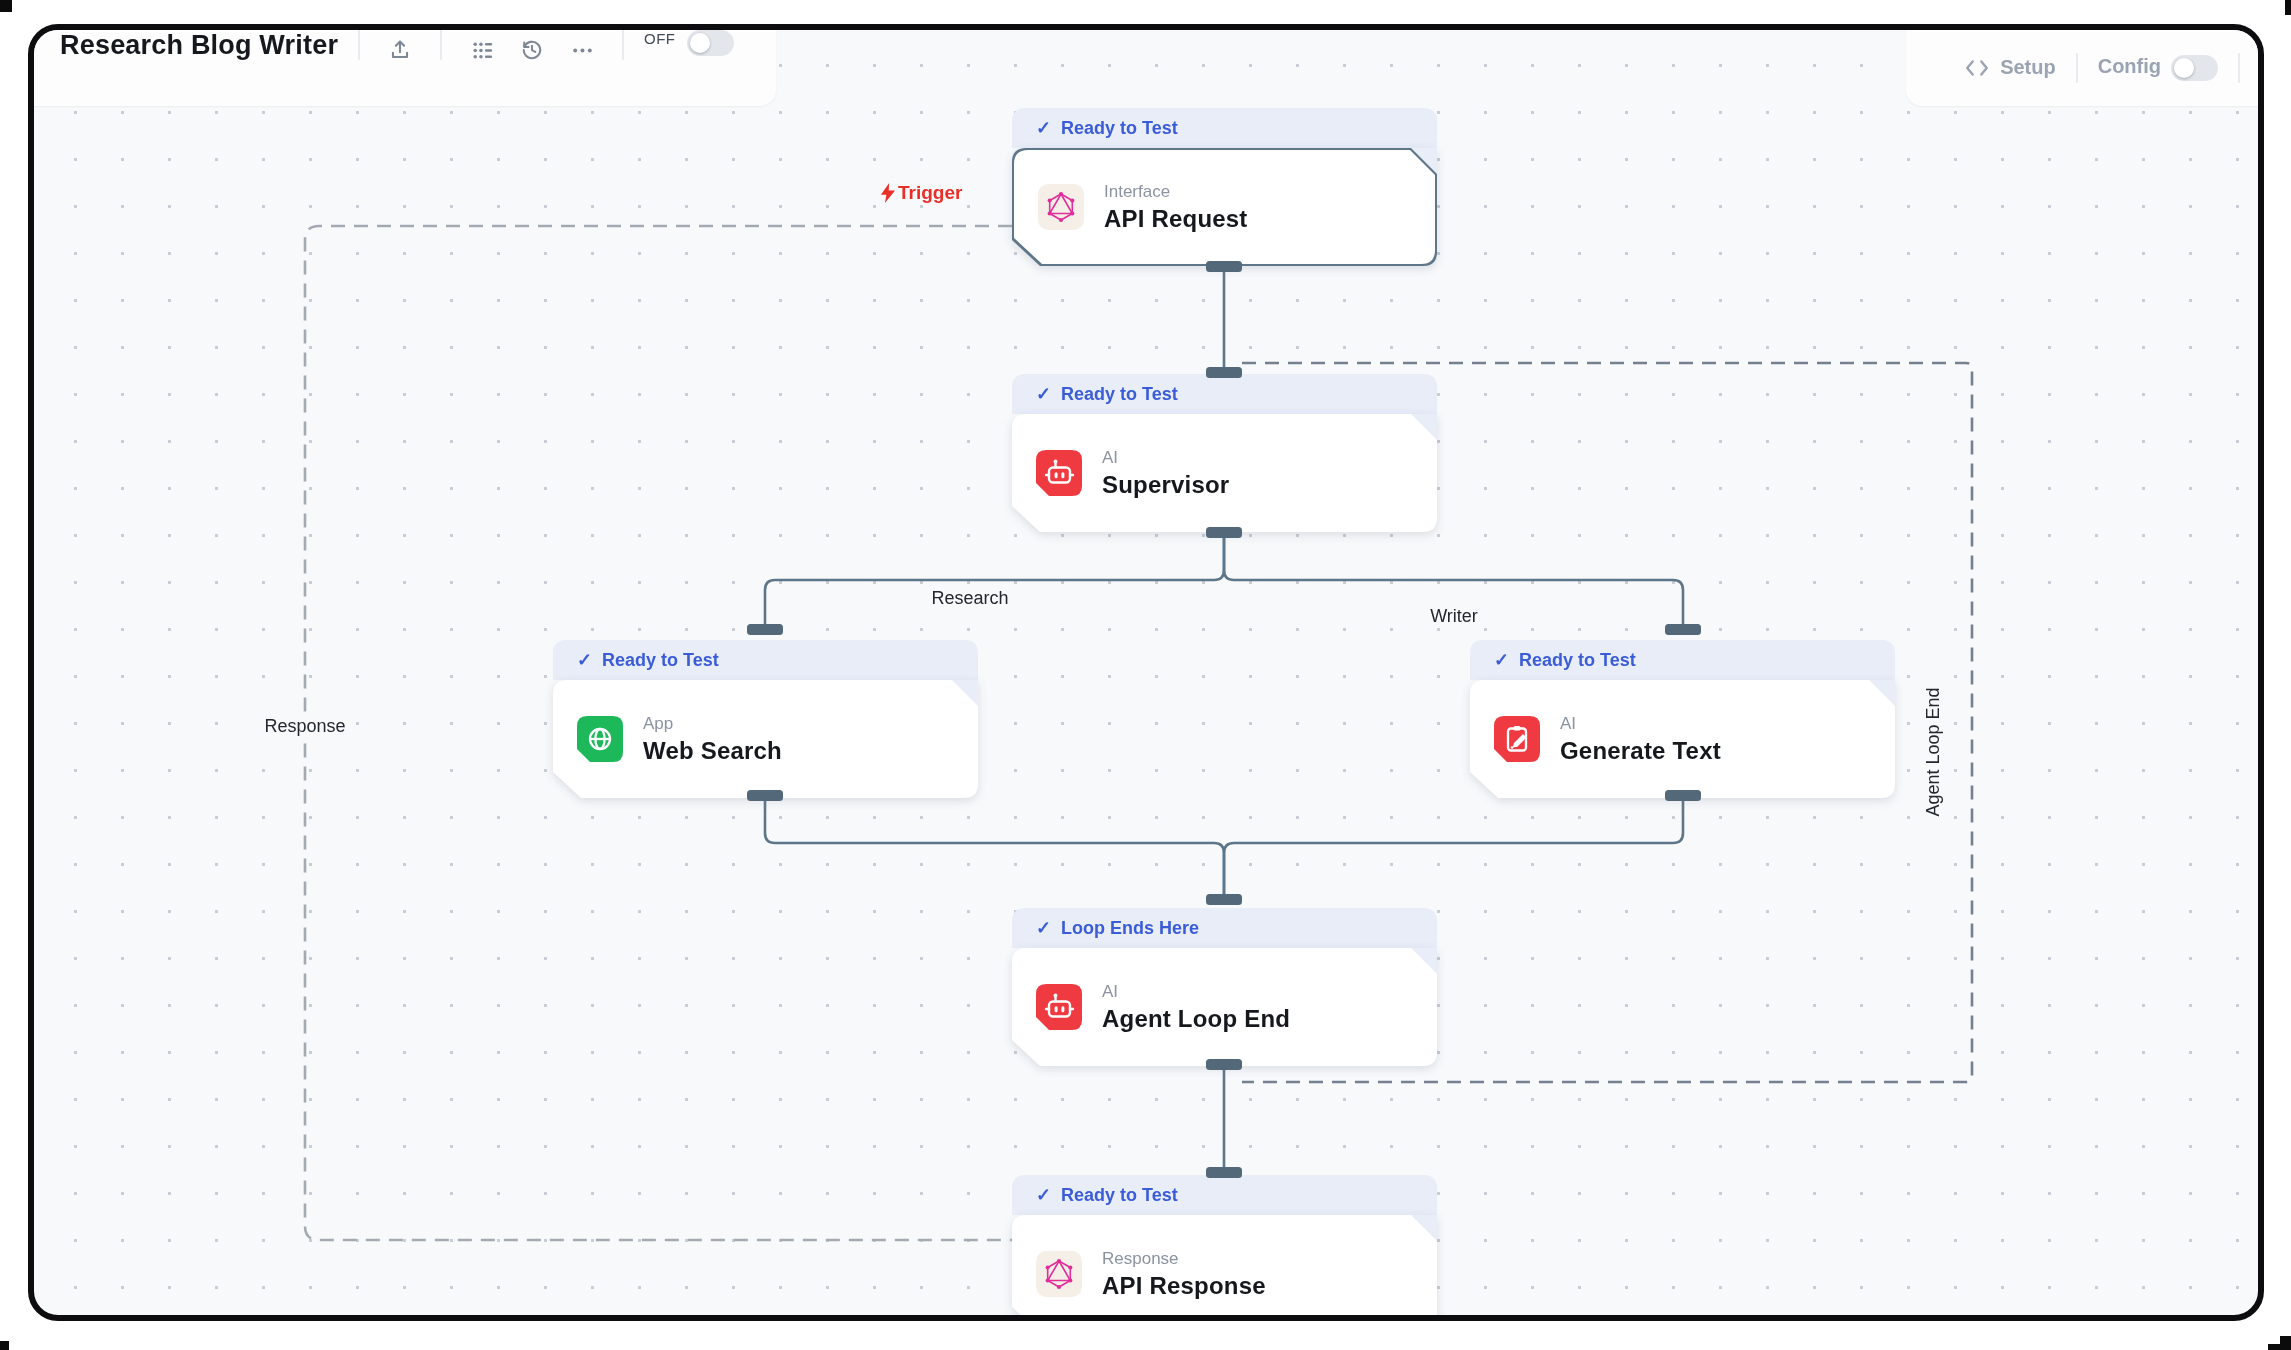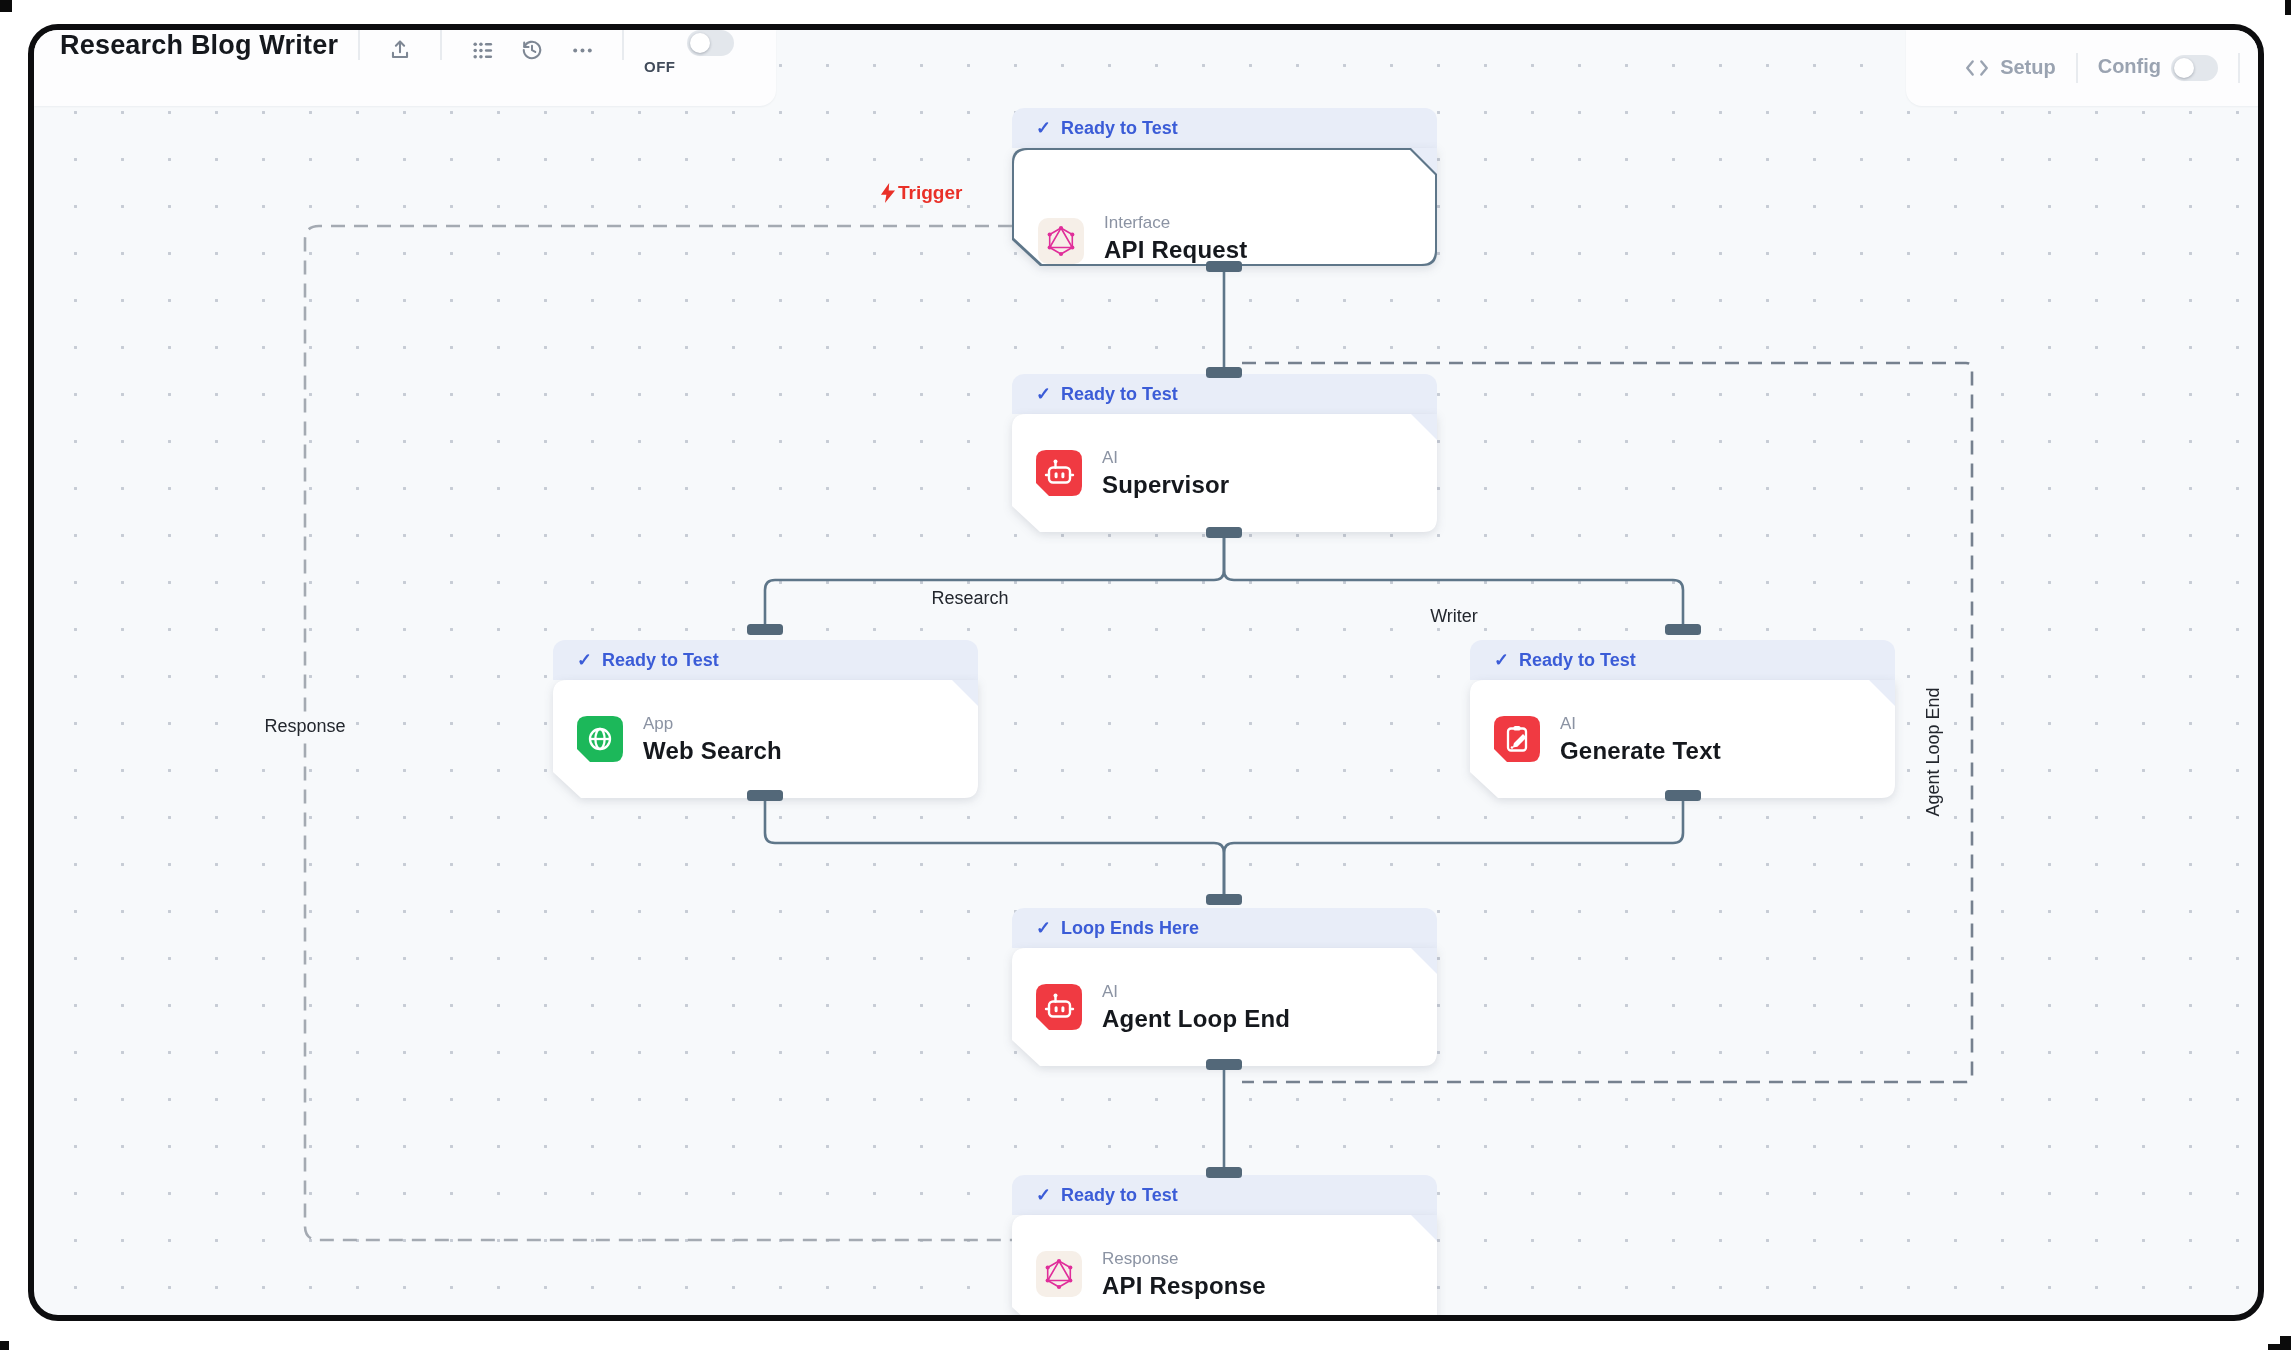--- a/index.html
+++ b/index.html
@@ -21,41 +21,41 @@
              border-radius:0 0 16px 0; display:flex; padding:0 26px;
              box-shadow:0 1px 2px rgba(20,30,50,.05); z-index:30; }
   .tb-right { position:absolute; right:0; top:0; height:76px; width:352px; background:#fdfdfe;
               border-radius:0 0 0 16px; display:flex; align-items:center; justify-content:flex-end;
               padding:0 18px 0 26px; box-shadow:0 1px 2px rgba(20,30,50,.05); z-index:30; }
   .tb-title { font-size:27px; font-weight:700; color:#15181d; letter-spacing:.2px; white-space:nowrap; }
   .tb-div { width:2px; height:30px; background:#e8ebef; margin:0 20px; flex:none; }
   .tb-ic { width:40px; height:40px; display:flex; align-items:center; justify-content:center;
            border-radius:8px; color:#7e8794; flex:none; cursor:pointer; }
   .tb-ic + .tb-ic { margin-left:10px; }
-  .off-lbl { font-size:15px; font-weight:700; color:#414b5a; letter-spacing:.4px; margin-right:12px;margin-top:28px; }
+  .off-lbl { font-size:15px; font-weight:400; color:#414b5a; letter-spacing:.4px; margin-right:12px; }
   .toggle { width:47px; height:26px; border-radius:13px; background:#e3e7ec; position:relative; flex:none; }
   .toggle .knob { position:absolute; left:3px; top:3px; width:20px; height:20px; border-radius:50%;
                   background:#ffffff; box-shadow:0 1px 3px rgba(20,30,50,.3); }
   .muted-btn { display:flex; align-items:flex-start; gap:10px; color:#9aa3b1; font-size:20px;
                font-weight:600; white-space:nowrap; }
 
   
   .node { position:absolute; width:425px; z-index:10; cursor:pointer; }
   .badge { height:40px; background:#e8edf8; border-radius:12px 12px 0 0; display:flex;
            align-items:center; padding-left:24px; gap:10px; color:#3b5cd7;
            font-size:18px; font-weight:700; }
   .badge .chk { font-size:18px; font-weight:700; }
   .cardwrap { position:relative; height:118px; filter:drop-shadow(0 3px 5px rgba(30,41,59,.13)); }
   .lavcorner { position:absolute; top:0; right:0; width:30px; height:30px; background:#e8edf8; }
   .card { position:absolute; inset:0; background:#ffffff;
           clip-path: path('M14 0 H399 L425 26 V104 Q425 118 411 118 H28 L0 92 V14 Q0 0 14 0 Z');
           display:flex; align-items:center; padding-left:24px; gap:20px; }
   .card-border { position:absolute; inset:0; background:#5e7689;
           clip-path: path('M14 0 H399 L425 26 V104 Q425 118 411 118 H28 L0 92 V14 Q0 0 14 0 Z'); }
-  .card.inner { inset:2px; clip-path: path('M14 0 H396 L421 25 V100 Q421 114 407 114 H28 L0 88 V14 Q0 0 14 0 Z'); align-items: flex-end; }
+  .card.inner { inset:2px; clip-path: path('M14 0 H396 L421 25 V100 Q421 114 407 114 H28 L0 88 V14 Q0 0 14 0 Z'); }
   .ntype { font-size:17px; color:#8b93a3; margin-bottom:3px; }
   .ntitle { font-size:24px; font-weight:700; color:#15181d; letter-spacing:.2px; }
   .tile { width:46px; height:46px; flex:none; display:flex; align-items:center; justify-content:center; }
   .tile-cut { clip-path: path('M10 0 H36 Q46 0 46 10 V36 Q46 46 36 46 H13 L0 33 V10 Q0 0 10 0 Z'); }
   .tile-red { background:#f03a42; }
   .tile-green { background:#1cb85a; }
   .tile-pink { background:#f6efe8; border-radius:10px; }
   .glow-red { filter:drop-shadow(0 0 9px rgba(240,58,66,.65)); }
   .glow-green { filter:drop-shadow(0 0 9px rgba(28,184,90,.6)); }
 

